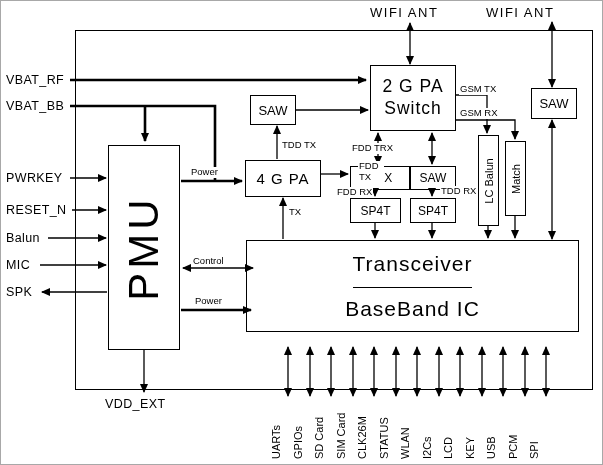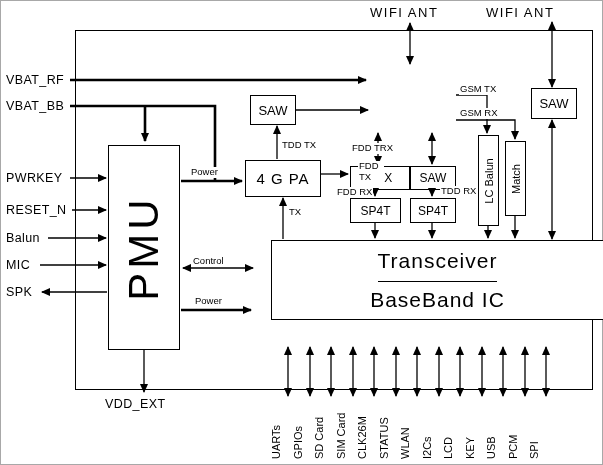--- a/index.html
+++ b/index.html
@@ -44,20 +44,26 @@
   </div>
 
   <div class="box" style="left:250px;top:95px;width:46px;height:30px;font-size:13px">
     <span>SAW</span>
   </div>
 
   <div class="box" style="left:245px;top:160px;width:76px;height:37px;font-size:15px;letter-spacing:1px">
     <span>4 G PA</span>
   </div>
 
+  <div class="box" style="left:370px;top:65px;width:86px;height:66px">
+    <div class="swtxt">
+      <div>2 G PA</div>
+      <div>Switch</div>
+    </div>
+  </div>
 
   <div class="box" style="left:350px;top:166px;width:60px;height:24px;font-size:12px">
     <span>DPX</span>
   </div>
 
   <div class="box" style="left:410px;top:166px;width:46px;height:24px;font-size:12px">
     <span>SAW</span>
   </div>
 
   <div class="box" style="left:350px;top:198px;width:51px;height:25px;font-size:12px">
@@ -73,21 +79,21 @@
   </div>
 
   <div class="box" style="left:505px;top:141px;width:21px;height:75px">
     <span class="vrot balun-text">Match</span>
   </div>
 
   <div class="box" style="left:531px;top:88px;width:46px;height:31px;font-size:13px">
     <span>SAW</span>
   </div>
 
-  <div class="box xcvr" style="left:271px;top:240px;width:333px;height:80px">
+  <div class="box xcvr" style="left:246px;top:240px;width:333px;height:92px">
     <div class="xcvr-top">
       <span>Transceiver</span>
     </div>
     <div class="xcvr-bot">
       <span>BaseBand IC</span>
     </div>
   </div>
 
   <svg class="wires" width="603" height="465">
     <defs>

